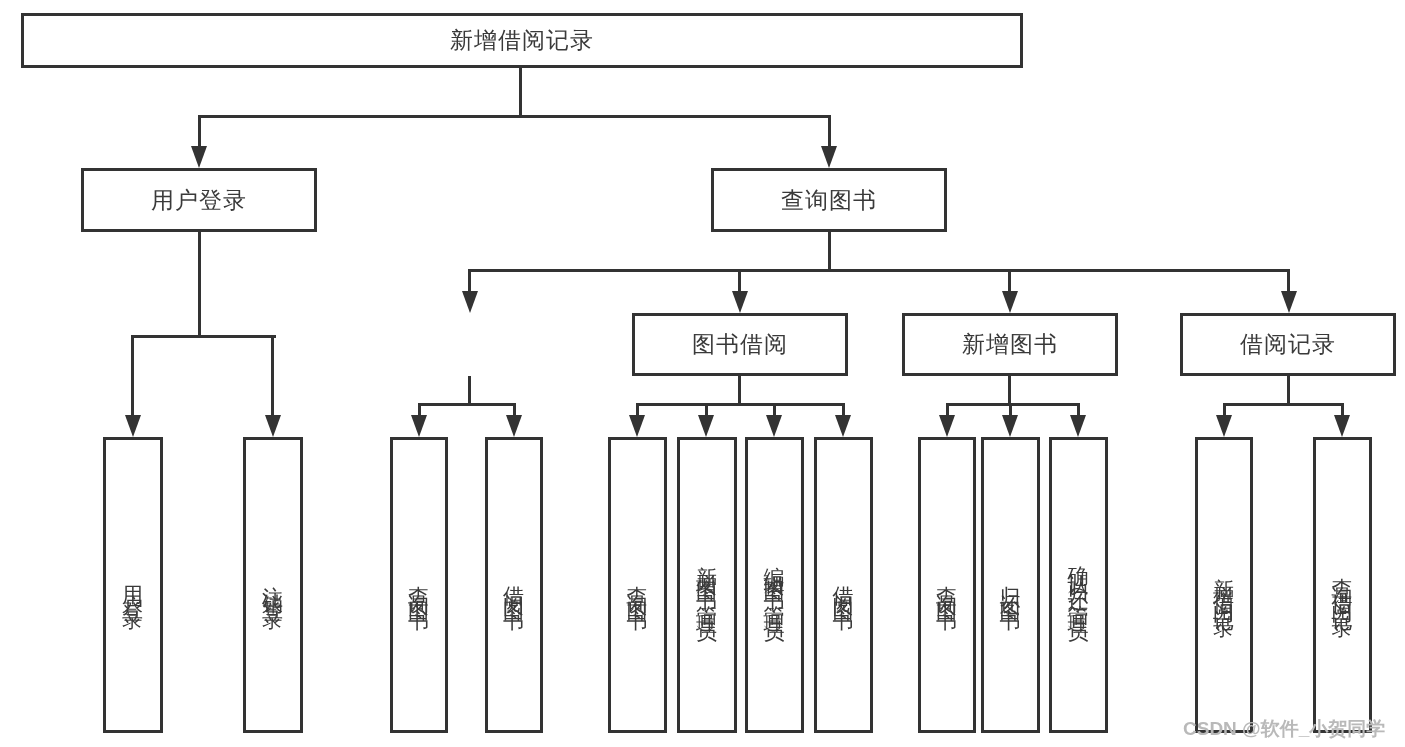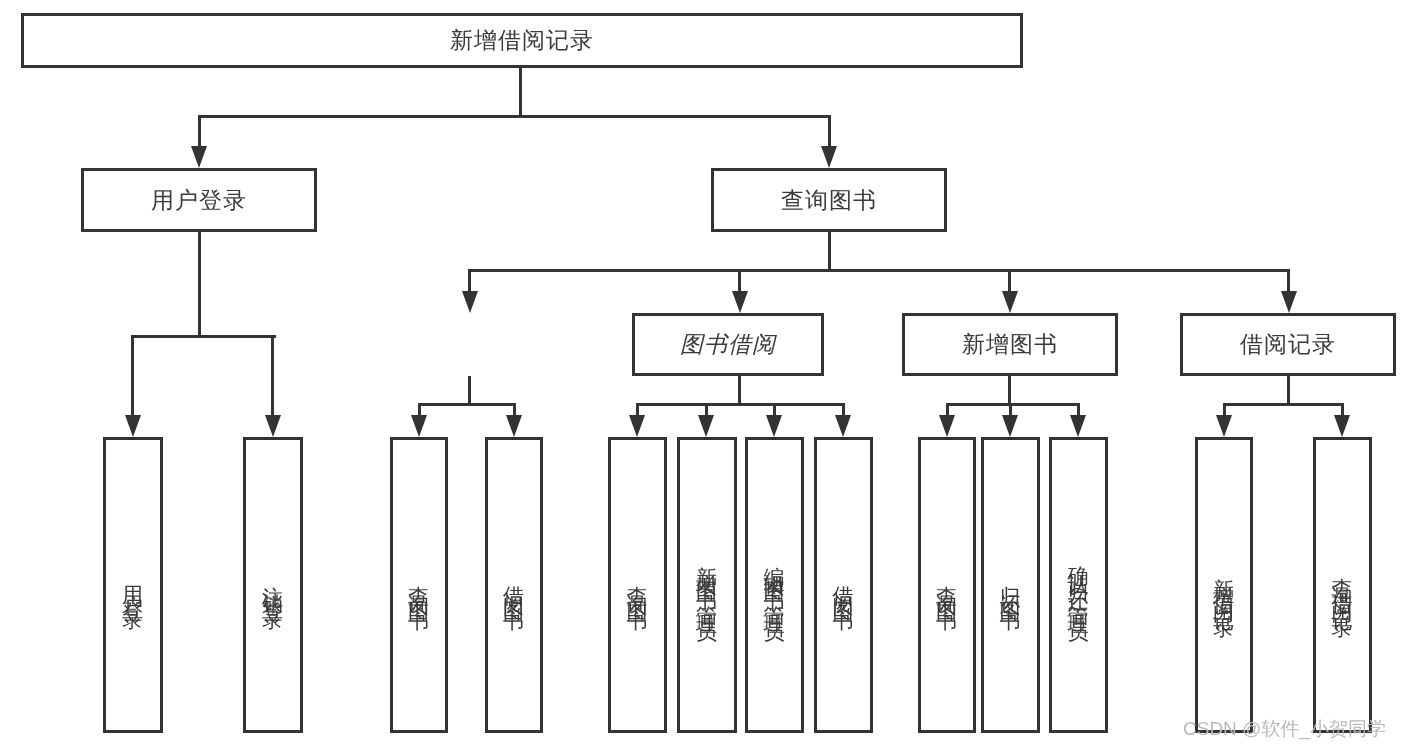--- a/index.html
+++ b/index.html
@@ -43,20 +43,21 @@
     border-right: 8px solid transparent;
     border-top: 22px solid var(--line);
   }
   .watermark {
     position: absolute;
     left: 1183px;
     top: 716px;
     font-size: 19px;
     color: var(--watermark);
     white-space: nowrap;
+    font-weight: bold;
   }
 </style>
 </head>
 <body>
 
 <div class="canvas">
 
   <div class="box hbox" style="left:21px; top:13px; width:1002px; height:55px;">
     <span>新增借阅记录</span>
   </div>
@@ -86,21 +87,21 @@
   <div class="line" style="left:468px; top:269px; width:822px; height:3px;"></div>
   <div class="line" style="left:468px; top:269px; width:3px; height:24px;"></div>
   <div class="arrow" style="left:462px; top:291px;"></div>
   <div class="line" style="left:738px; top:269px; width:3px; height:24px;"></div>
   <div class="arrow" style="left:732px; top:291px;"></div>
   <div class="line" style="left:1008px; top:269px; width:3px; height:24px;"></div>
   <div class="arrow" style="left:1002px; top:291px;"></div>
   <div class="line" style="left:1287px; top:269px; width:3px; height:24px;"></div>
   <div class="arrow" style="left:1281px; top:291px;"></div>
 
-  <div class="box hbox" style="left:632px; top:313px; width:192px; height:63px;font-style:italic;">
+  <div class="box hbox" style="left:632px; top:313px; width:216px; height:63px;">
     <span>图书借阅</span>
   </div>
   <div class="box hbox" style="left:902px; top:313px; width:216px; height:63px;">
     <span>新增图书</span>
   </div>
   <div class="box hbox" style="left:1180px; top:313px; width:216px; height:63px;">
     <span>借阅记录</span>
   </div>
 
   <div class="line" style="left:468px; top:376px; width:3px; height:30px;"></div>

